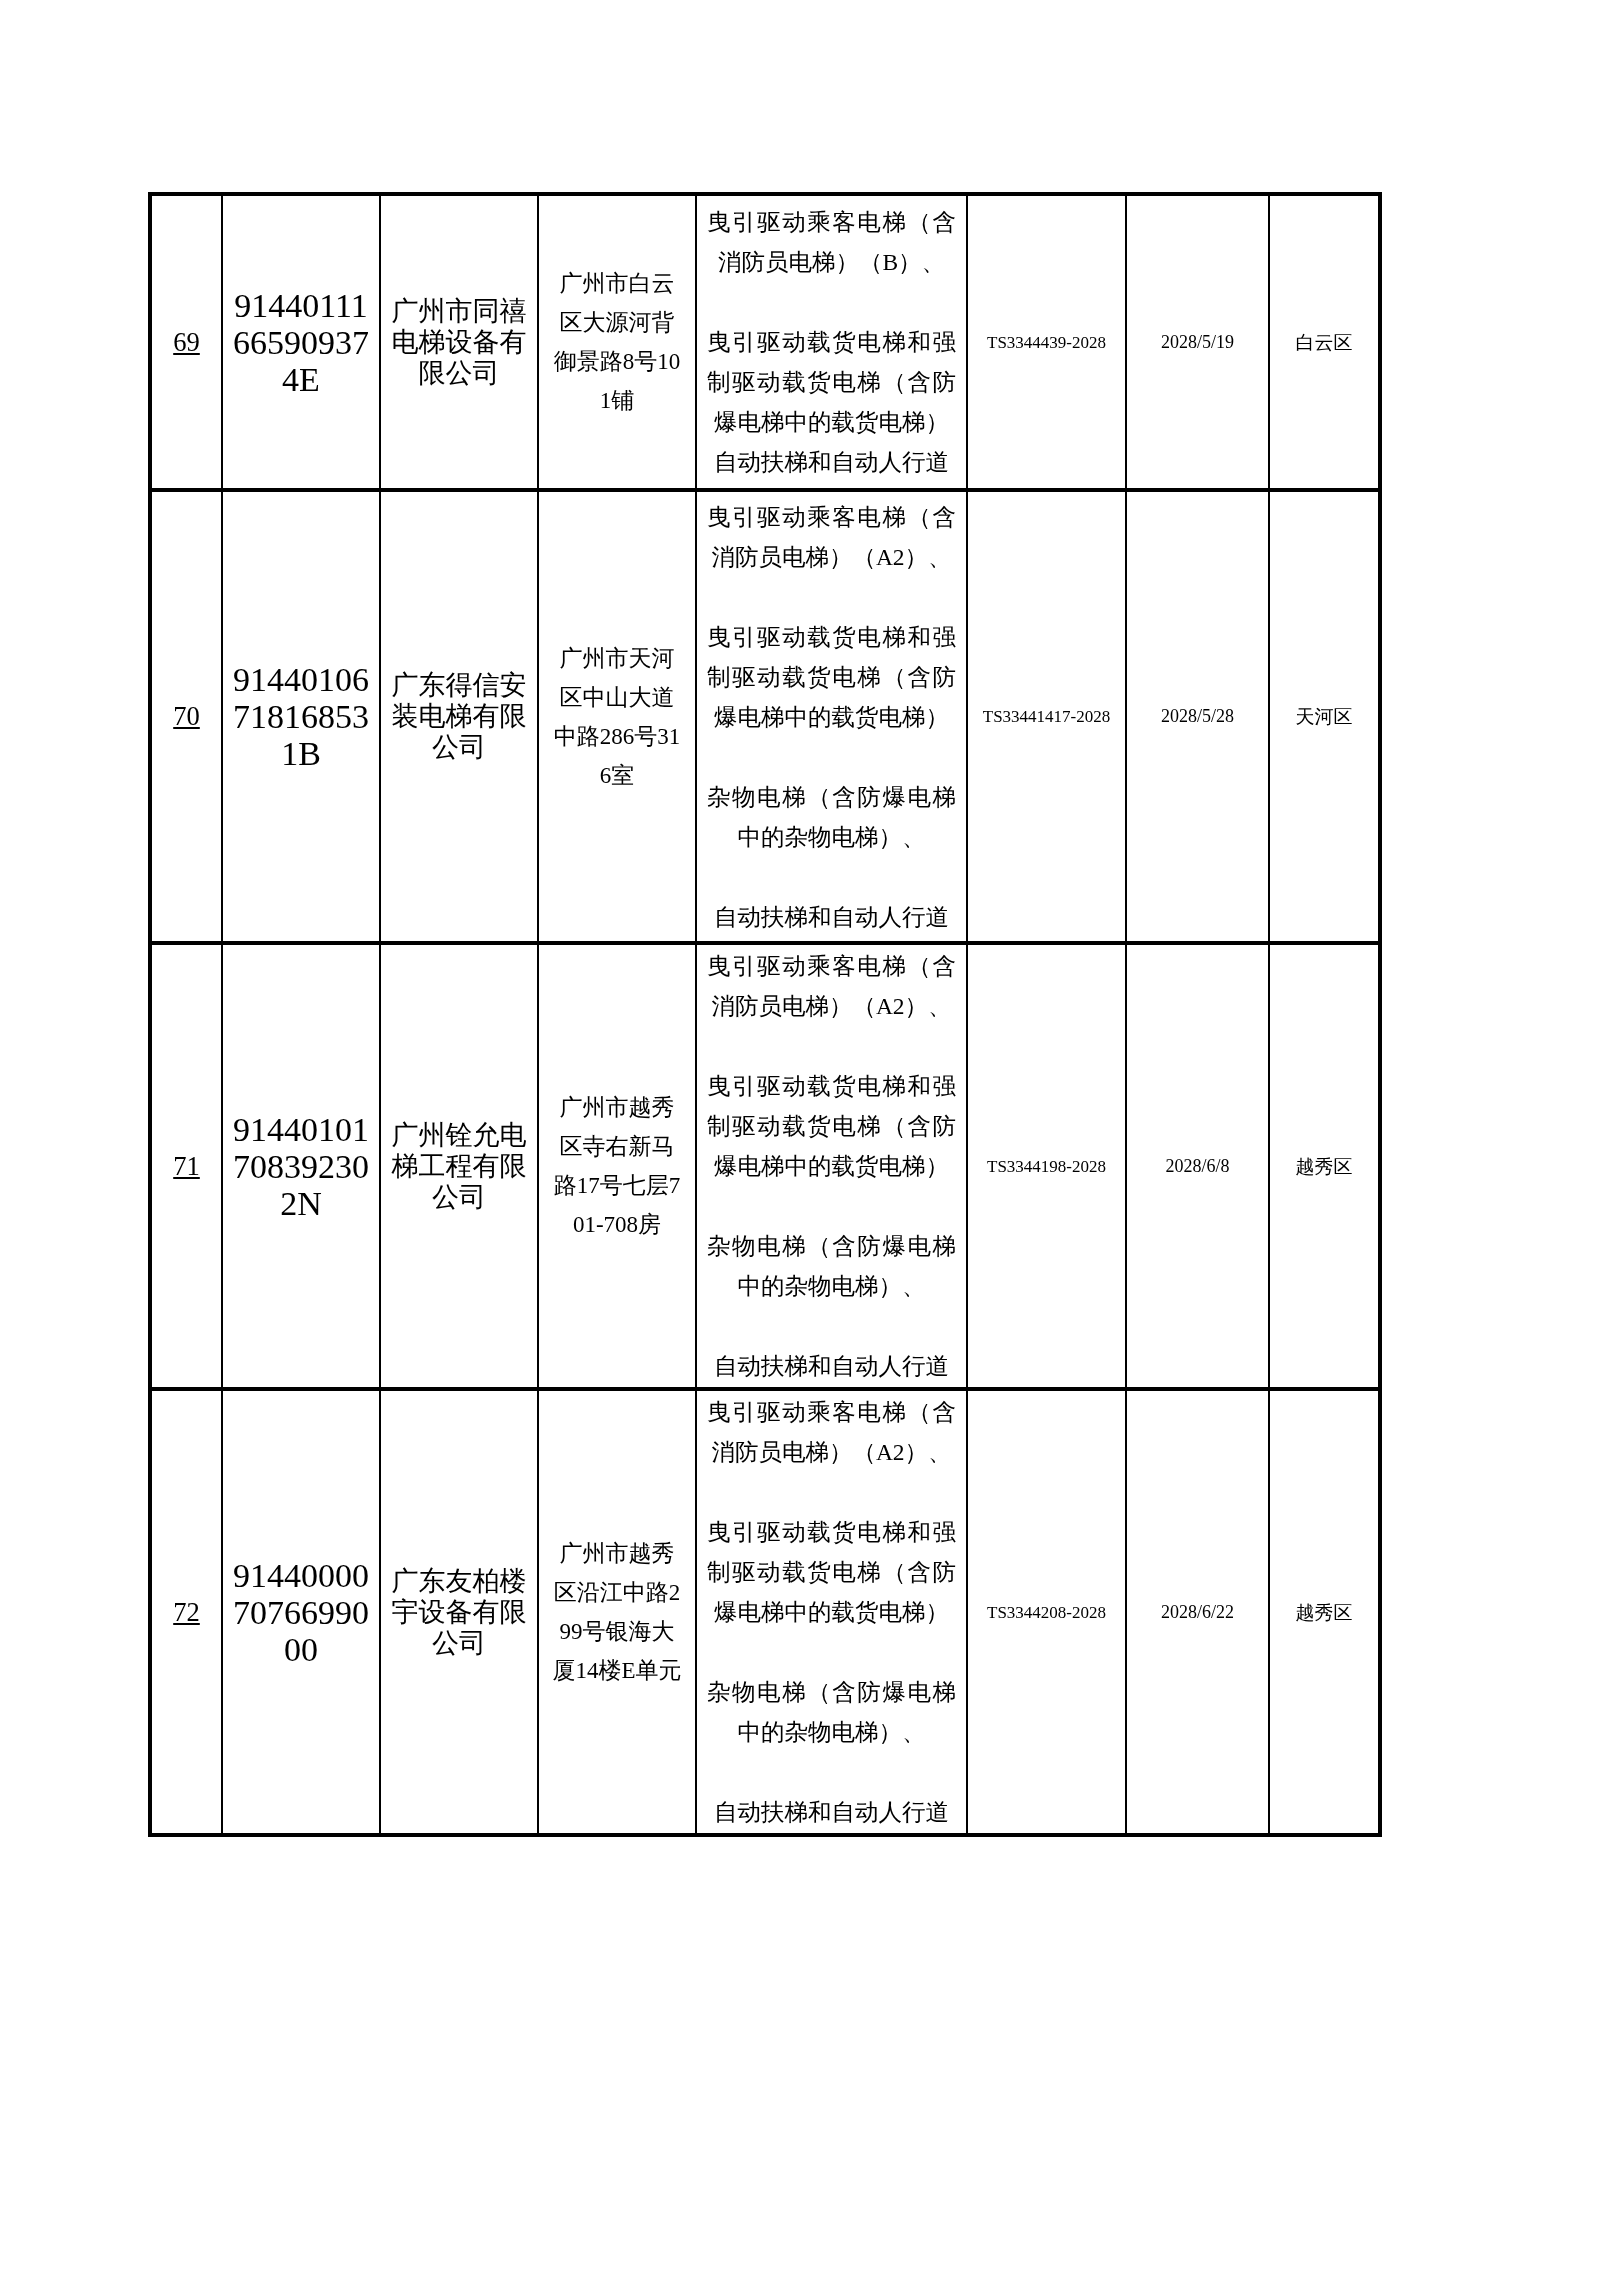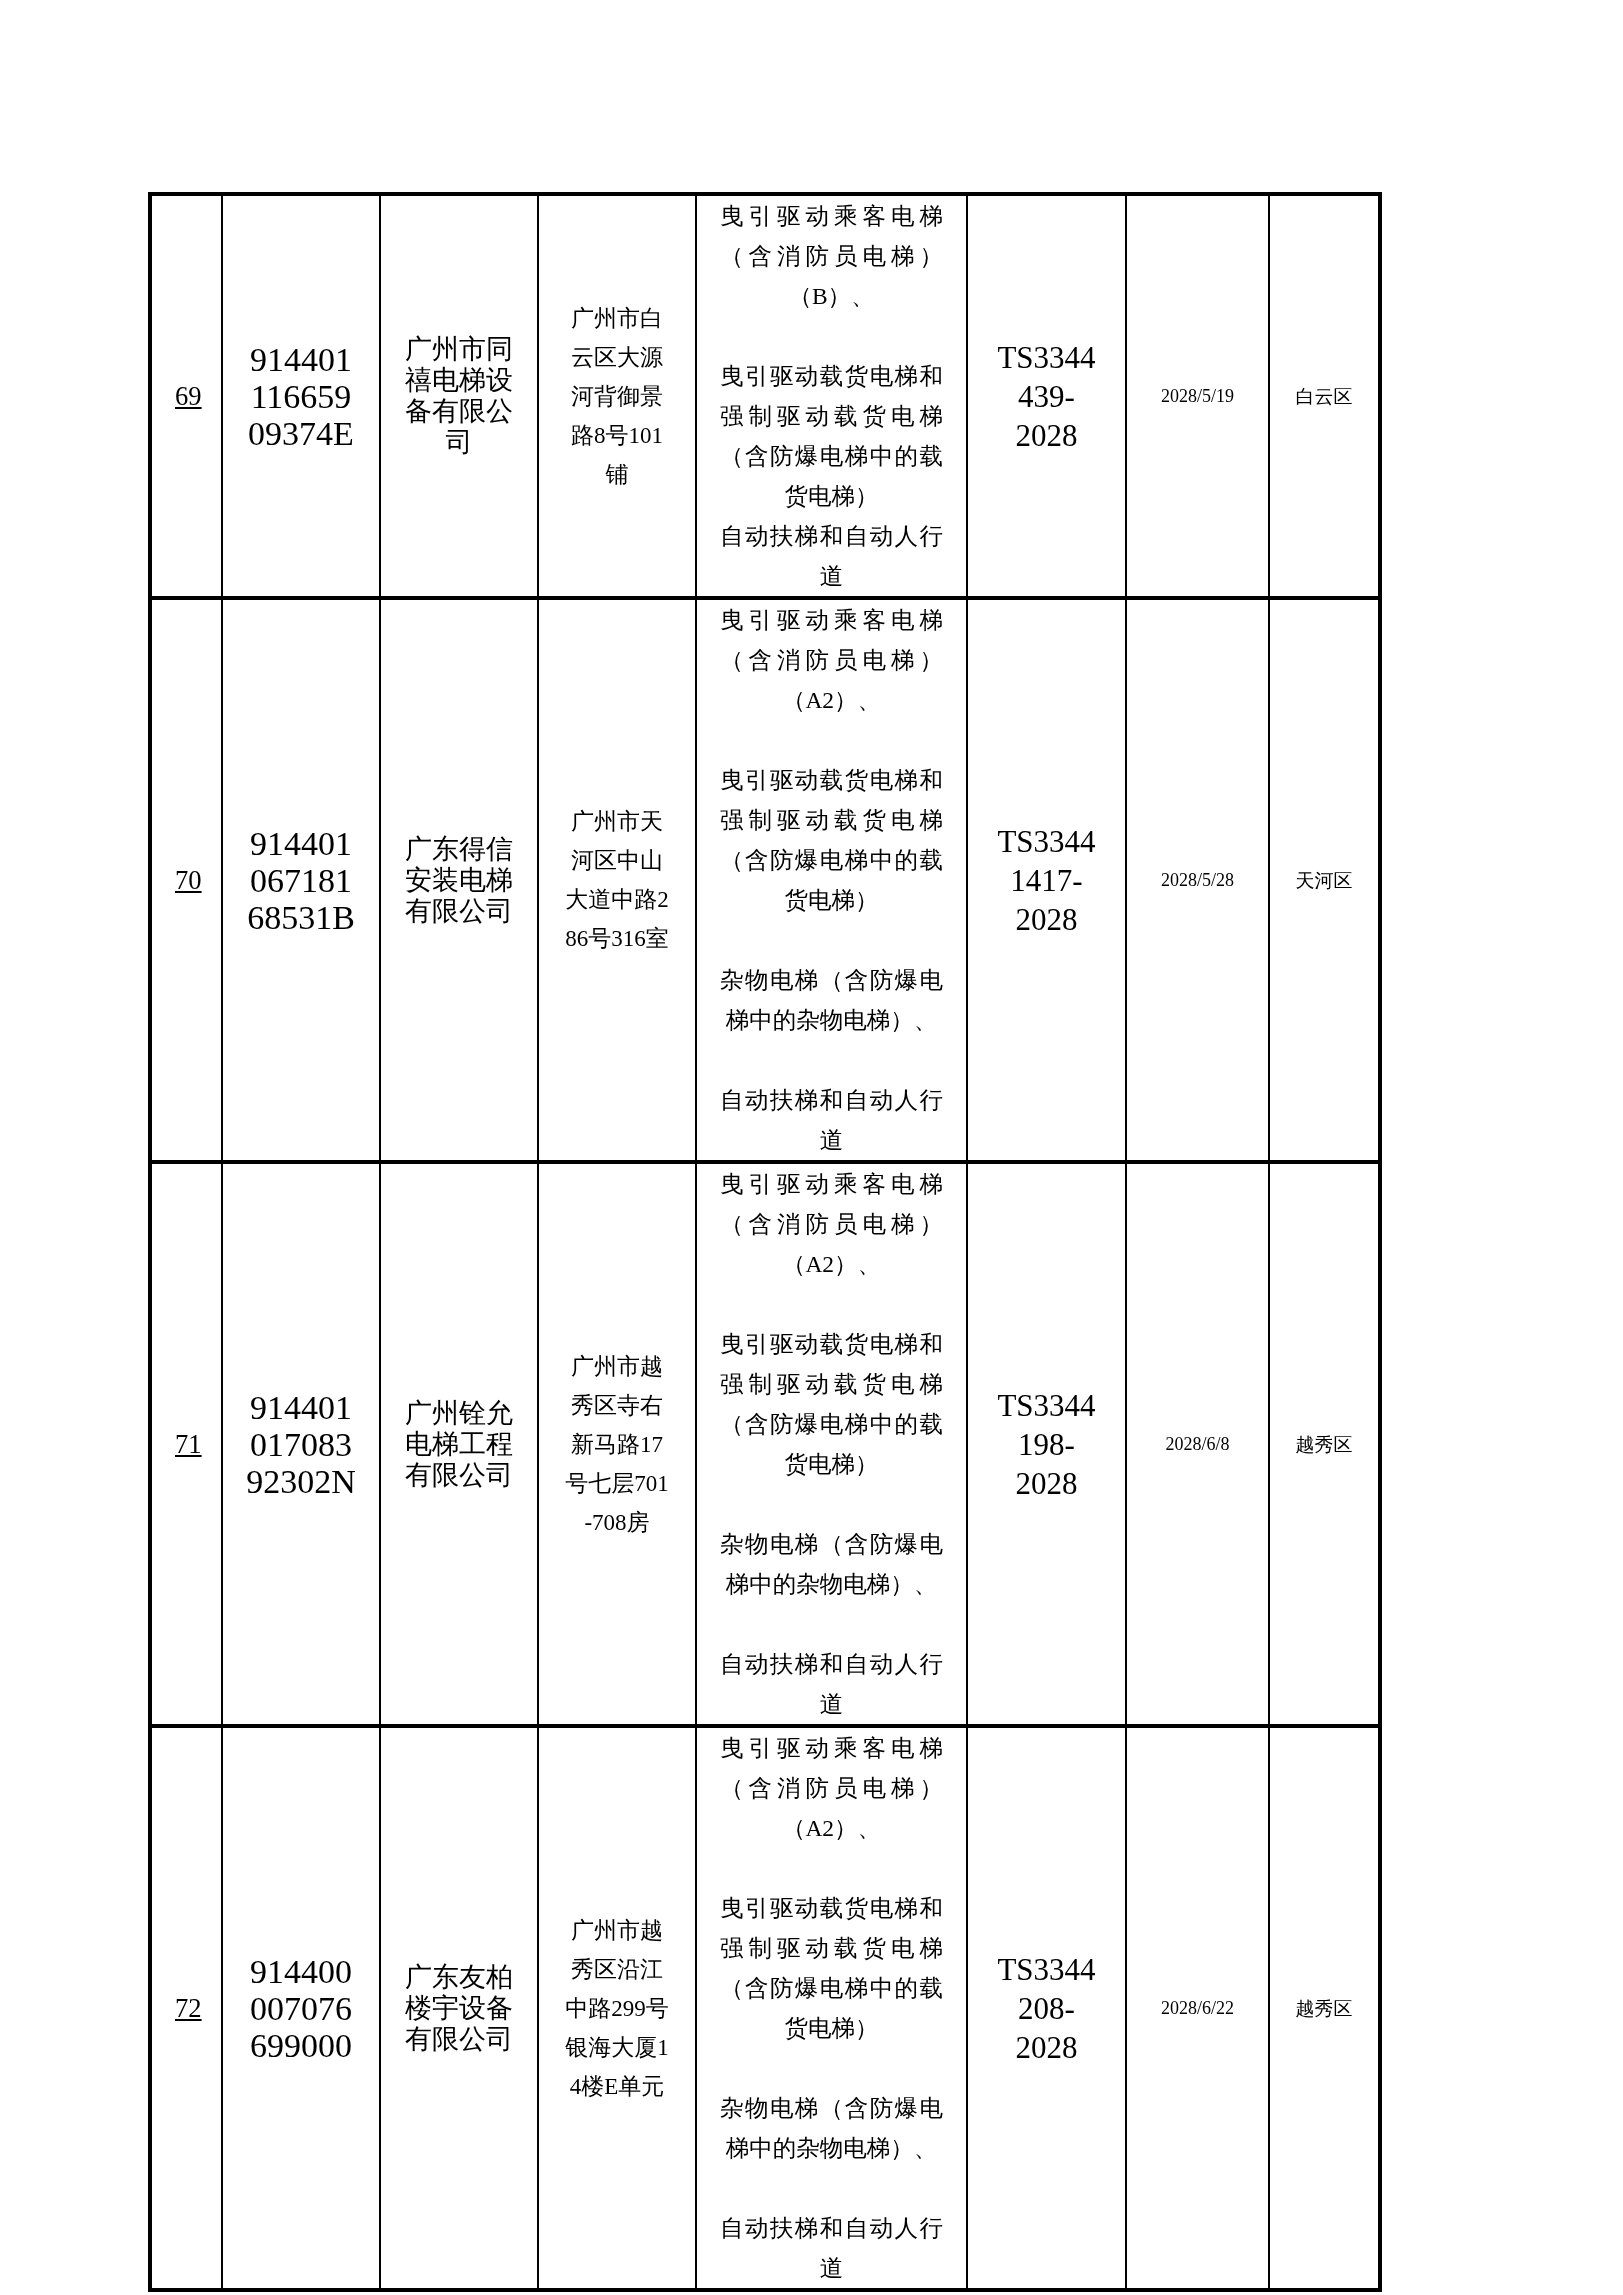--- a/index.html
+++ b/index.html
@@ -20,33 +20,33 @@
     table-layout: fixed;
     border: 4.6px solid #000000;
   }
   table.lic td {
     border-left: 2.6px solid #000000;
     border-right: 2.6px solid #000000;
     border-top: 4.1px solid #000000;
     border-bottom: 4.1px solid #000000;
     vertical-align: middle;
     text-align: center;
-    padding: 0 23px;
+    padding: 0 10px;
     overflow: hidden;
   }
   tr.r0 { height: 296px; }
   tr.r1 { height: 453px; }
   tr.r2 { height: 446px; }
   tr.r3 { height: 446px; }
 
   td.seq      { font-size: 26.6px; line-height: 37px; text-decoration: underline; }
   td.code     { font-size: 34px; line-height: 37px; word-break: break-all; }
   td.company  { font-size: 27px; line-height: 31px; word-break: break-all; }
   td.address  { font-size: 23px; line-height: 39px; word-break: break-all; }
-  td.cert     { font-size: 31px; line-height: 39px; overflow-wrap: break-word; }
+  td.cert     { font-size: 17px; line-height: 39px; overflow-wrap: break-word; }
   td.expiry   { font-size: 18px; line-height: 37px; white-space: nowrap; }
   td.district { font-size: 19px; line-height: 37px; white-space: nowrap; }
 
   td.equip { font-size: 23.5px; padding: 0 7.7px; }
   td.equip .eq-line {
     min-height: 40px;
     line-height: 40px;
     word-break: break-all;
     text-align: justify;
     text-align-last: center;

